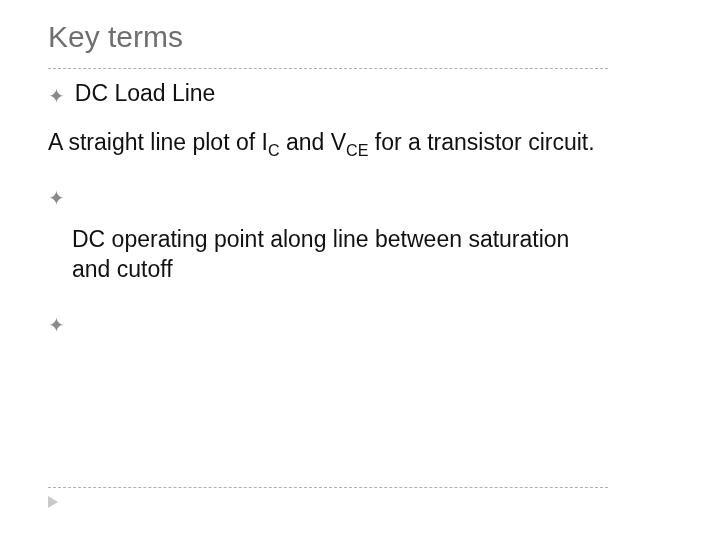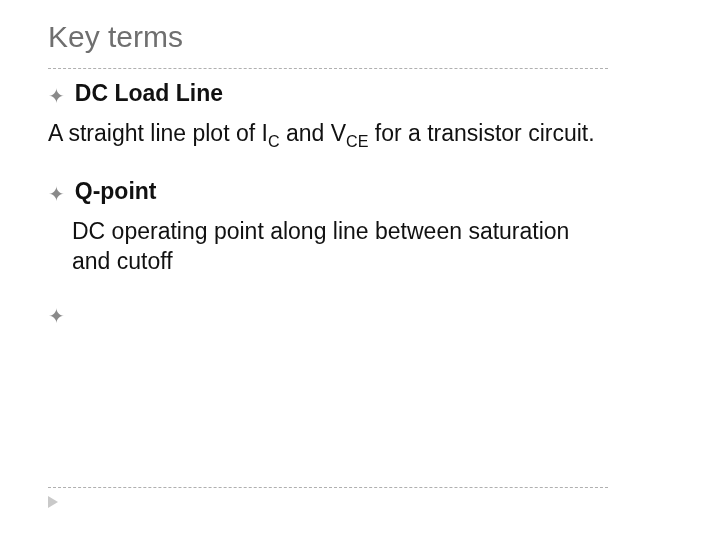--- a/index.html
+++ b/index.html
@@ -44,24 +44,24 @@
   }
   .bullet {
     color: #8a8a8a;
     font-size: 20px;
     margin-right: 10px;
     line-height: 1;
     position: relative;
     top: 2px;
   }
   .term {
-    font-weight: bold;
+    font-weight: normal;
   }
   .def {
-    margin-top: 10px;
+    margin-top: 19px;
   }
   .def.indent {
     padding-left: 24px;
   }
   .sub {
     font-size: 0.7em;
     vertical-align: sub;
     line-height: 0;
   }
   .footer {
@@ -96,21 +96,20 @@
         <span class="term">DC Load Line</span>
       </div>
       <div class="def">
         <span>A straight line plot of I</span><span class="sub">C</span><span> and V</span><span class="sub">CE</span><span> for a transistor circuit.</span>
       </div>
     </div>
 
     <div class="term-block">
       <div class="term-row">
         <span class="bullet">✦</span>
-        <span class="term">Q-point</span>
       </div>
       <div class="def indent">
         <span>DC operating point along line between saturation and cutoff</span>
       </div>
     </div>
 
     <div class="term-block">
       <div class="term-row">
         <span class="bullet">✦</span>
       </div>

